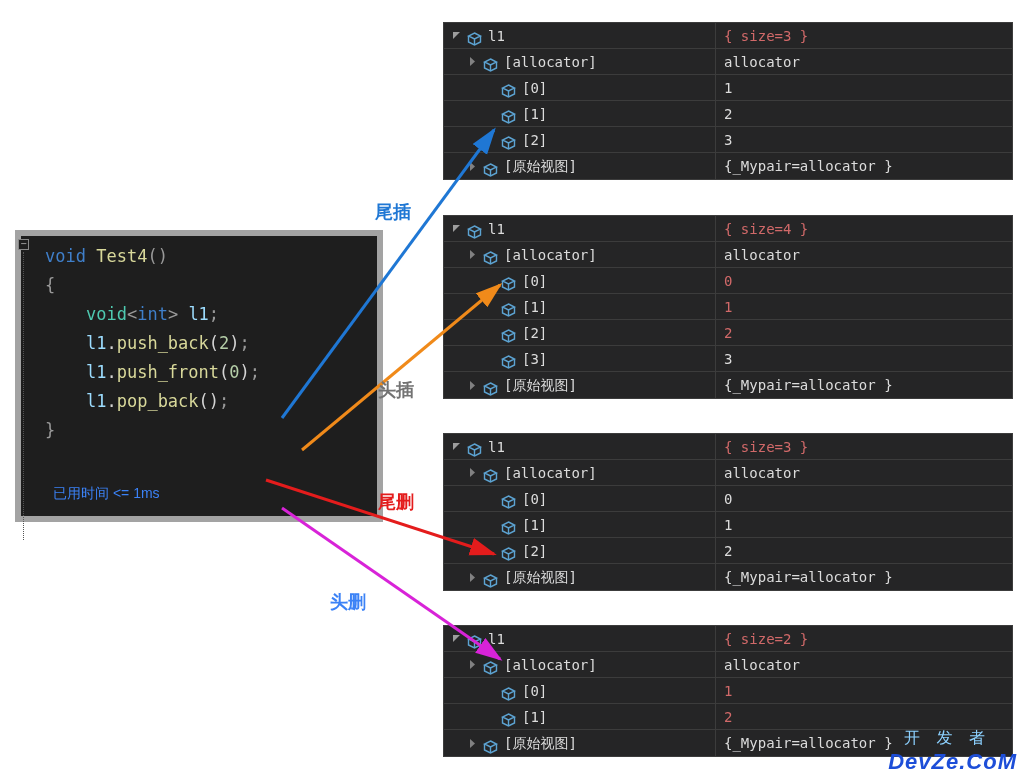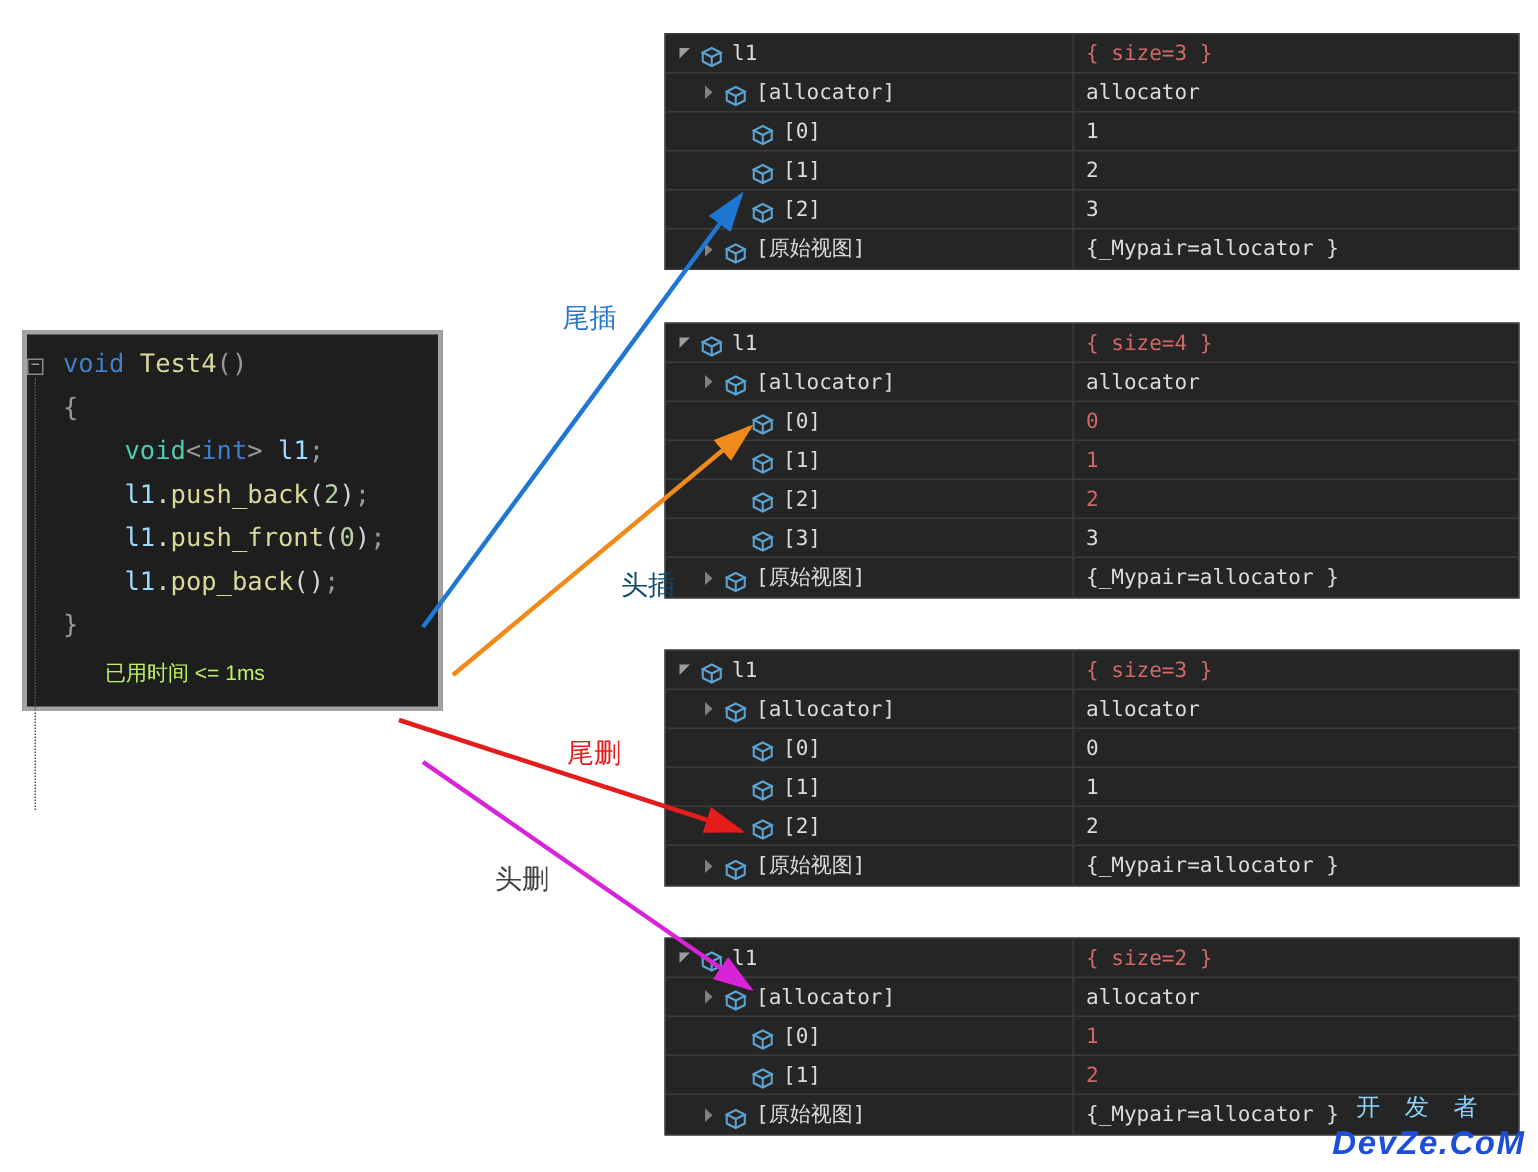--- a/index.html
+++ b/index.html
@@ -9,49 +9,50 @@
     background: #ffffff;
     font-family: "Microsoft YaHei", Consolas, monospace;
     position: relative;
     overflow: hidden;
   }
 
   
   .code-panel {
     position: absolute;
     left: 15px;
-    top: 220px;
-    width: 280px;
+    top: 230px;
+    width: 368px;
     background: #1e1e1e;
     color: #d4d4d4;
     font-family: Consolas, monospace;
     font-size: 17px;
     line-height: 29px;
-    border: 3px solid #a3a3a3;
+    border: 6px solid #a3a3a3;
     padding: 6px 0 0 0;
   }
   .code-line { white-space: pre; padding: 0 10px 0 4px; }
   .code-line .gutter {
     display: inline-block;
     width: 20px;
     color: #666;
     text-align: center;
   }
   .kw-void { color: #3f7fca; }
   .kw-ident { color: #d8d89a; }
   .kw-type { color: #4ec9b0; }
   .kw-brace { color: #999; }
   .kw-num { color: #b5cea8; }
   .kw-func { color: #d8d89a; }
   .kw-var { color: #9cdcfe; }
   .elapsed {
-    color: #bef264;
+    color: #3b82f6;
     font-size: 14px;
-    padding: 2px 10px 8px 52px;
+    padding: 2px 10px 8px 32px;
     font-family: "Microsoft YaHei", sans-serif;
+    margin-top: 32px;
   }
   .collapse-box {
     position: absolute;
     left: 18px;
     top: 239px;
     width: 11px;
     height: 11px;
     border: 1px solid #888;
     background: #1e1e1e;
     color: #aaa;
@@ -126,21 +127,21 @@
     position: absolute;
     left: 0; top: 0;
     width: 1025px;
     height: 781px;
     pointer-events: none;
   }
   .anno {
     position: absolute;
     font-size: 18px;
     font-family: "Microsoft YaHei", sans-serif;
-    font-weight: 400;
+    font-weight: 700;
   }
 
   
   .wm {
     position: absolute;
     right: 8px;
     bottom: 6px;
     color: #1d4ed8;
     font-style: italic;
     font-weight: bold;
@@ -526,18 +527,18 @@
         <path d="M0,0 L9,3 L0,6 Z" fill="#d823d8"></path>
       </marker>
   </defs>
   <line x1="282" y1="418" x2="494" y2="130" stroke="#1f77d4" stroke-width="3" marker-end="url(#ah-blue)"></line>
   <line x1="302" y1="450" x2="500" y2="285" stroke="#f08a1a" stroke-width="3" marker-end="url(#ah-orange)"></line>
   <line x1="266" y1="480" x2="494" y2="554" stroke="#e41c1c" stroke-width="3" marker-end="url(#ah-red)"></line>
   <line x1="282" y1="508" x2="500" y2="659" stroke="#d823d8" stroke-width="3" marker-end="url(#ah-mag)"></line>
 </svg>
 
 <div class="anno" style="left:375px; top:200px; color:#1f77d4;">尾插</div>
-<div class="anno" style="left:378px; top:378px; color:#0c4a6e;margin-left:36px;">头插</div>
+<div class="anno" style="left:378px; top:378px; color:#737373;">头插</div>
 <div class="anno" style="left:378px; top:490px; color:#e41c1c;">尾删</div>
-<div class="anno" style="left:330px; top:574px; color:#404040;">头删</div>
+<div class="anno" style="left:330px; top:590px; color:#3b82f6;">头删</div>
 
 <div class="wm2">开 发 者</div>
 <div class="wm">DevZe.CoM</div>
 
 </body></html>

